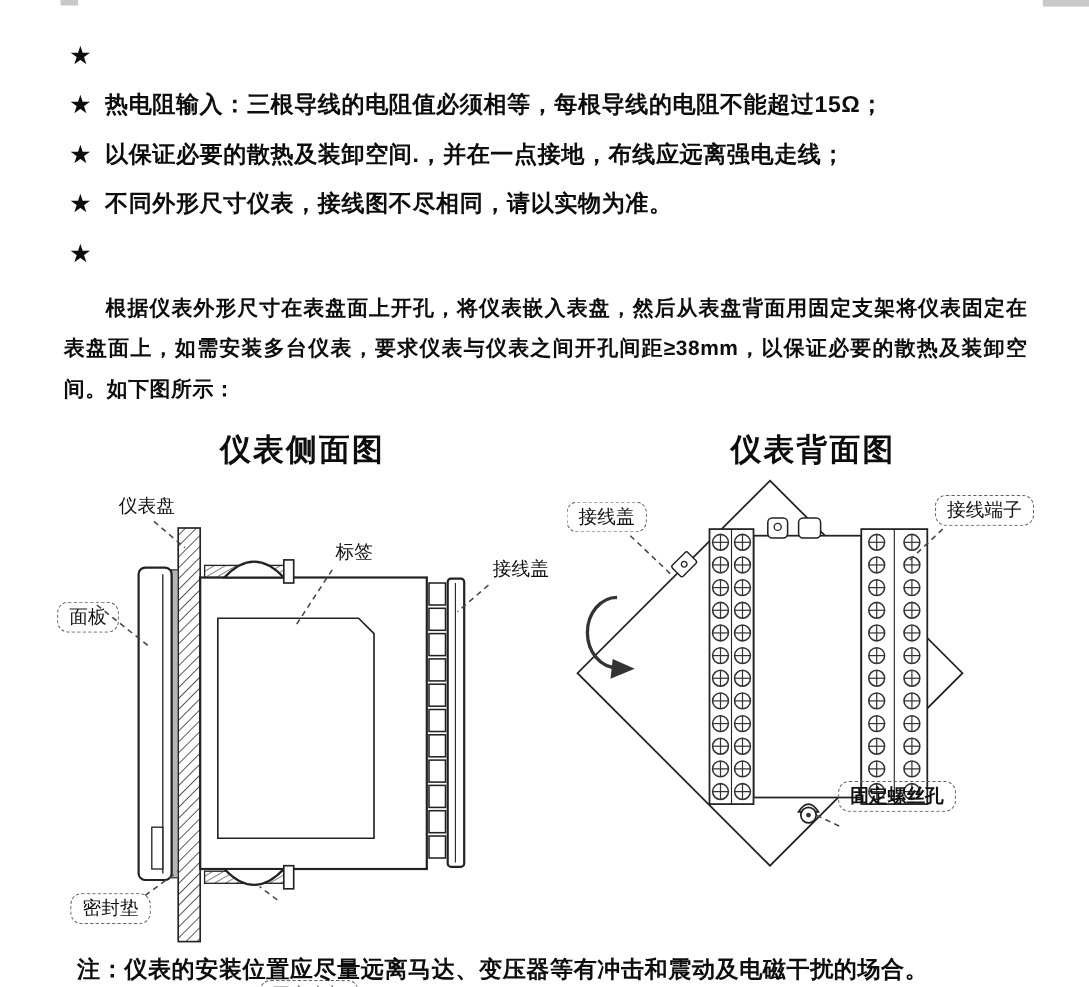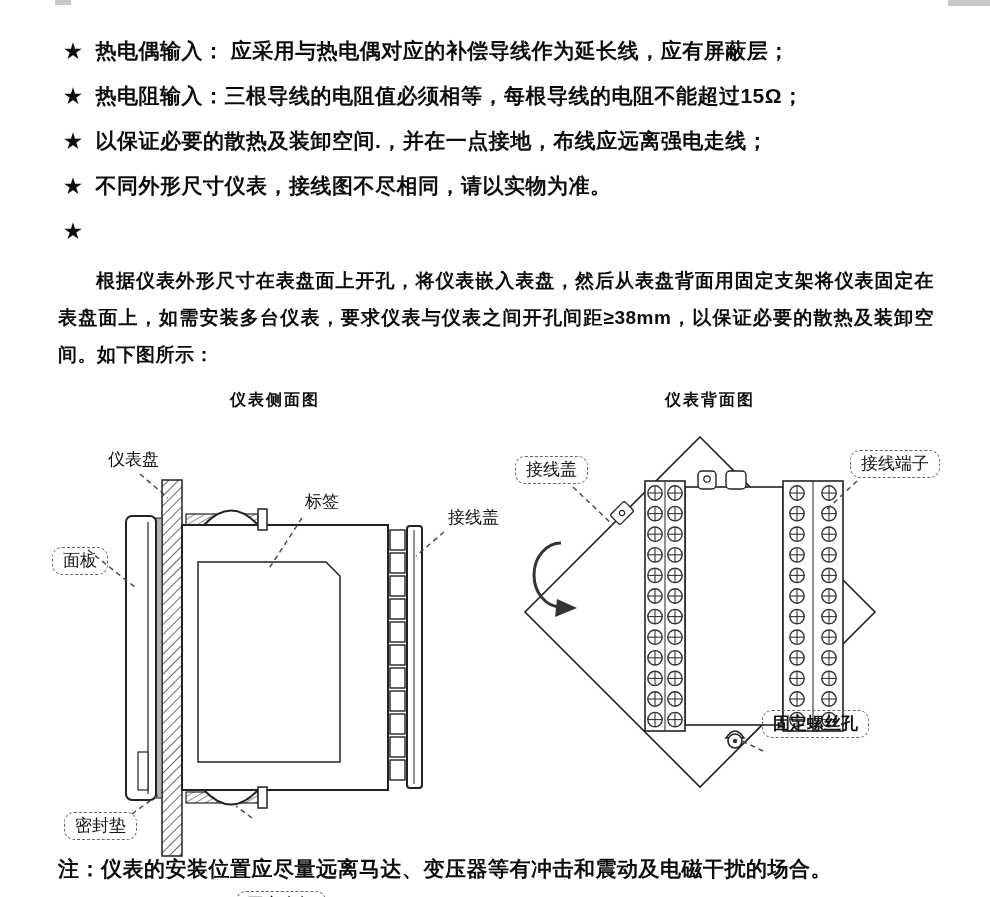--- a/index.html
+++ b/index.html
@@ -6,43 +6,42 @@
   .page{position:relative;width:990px;height:897px;background:#fff;overflow:hidden;
         font-family:"Liberation Sans",sans-serif;color:#0d0d0d;}
   .artifact{position:absolute;background:#9a9a9a;opacity:.55;}
   .bullets{position:absolute;left:64px;top:36px;width:905px;}
   .bullet{display:flex;align-items:flex-start;gap:13px;font-size:21px;font-weight:bold;
           line-height:30px;margin-bottom:15px;letter-spacing:.5px;}
   .bullet .star{font-size:20px;line-height:30px;}
   .para{position:absolute;left:58px;top:262px;width:876px;font-size:19px;font-weight:bold;
         line-height:37px;text-indent:2em;text-align:justify;letter-spacing:.5px;margin:0;}
   .fig-title{position:absolute;top:390px;font-family:"Liberation Serif",serif;
-             font-weight:bold;font-size:16px;text-align:center;letter-spacing:2px;}
+             font-weight:bold;font-size:28px;text-align:center;letter-spacing:2px;}
   #side-title{left:40px;width:470px;}
-  #back-title{left:475px;width:470px;text-align:center;}
+  #back-title{left:504px;width:470px;text-align:center;}
   .note{position:absolute;left:58px;top:855px;font-size:21px;font-weight:bold;
-        letter-spacing:.5px;margin:0;}
+        letter-spacing:.5px;margin:12px;}
   .dlabel{position:absolute;font-size:17px;white-space:nowrap;line-height:20px;color:#111;}
   .boxed{border:1.6px dashed #666;border-radius:10px;padding:3px 10px;}
   svg{position:absolute;overflow:visible;}
   .leader{stroke:#444;stroke-width:1.4;stroke-dasharray:5 4;fill:none;}
   .oln{fill:#fff;stroke:#222;}
 </style>
 </head>
 <body>
 
 <div class="page">
 
   <div class="artifact" style="left:55px;top:0;width:16px;height:5px;"></div>
   <div class="artifact" style="left:948px;top:0;width:42px;height:6px;"></div>
 
   <div class="bullets">
     <div class="bullet">
       <span class="star">★</span>
-      <span>热电偶输入： 应采用与热电偶对应的补偿导线作为延长线，应有屏蔽层；</span>
     </div>
     <div class="bullet">
       <span class="star">★</span>
       <span>热电阻输入：三根导线的电阻值必须相等，每根导线的电阻不能超过15Ω；</span>
     </div>
     <div class="bullet">
       <span class="star">★</span>
       <span>以保证必要的散热及装卸空间.，并在一点接地，布线应远离强电走线；</span>
     </div>
     <div class="bullet">

